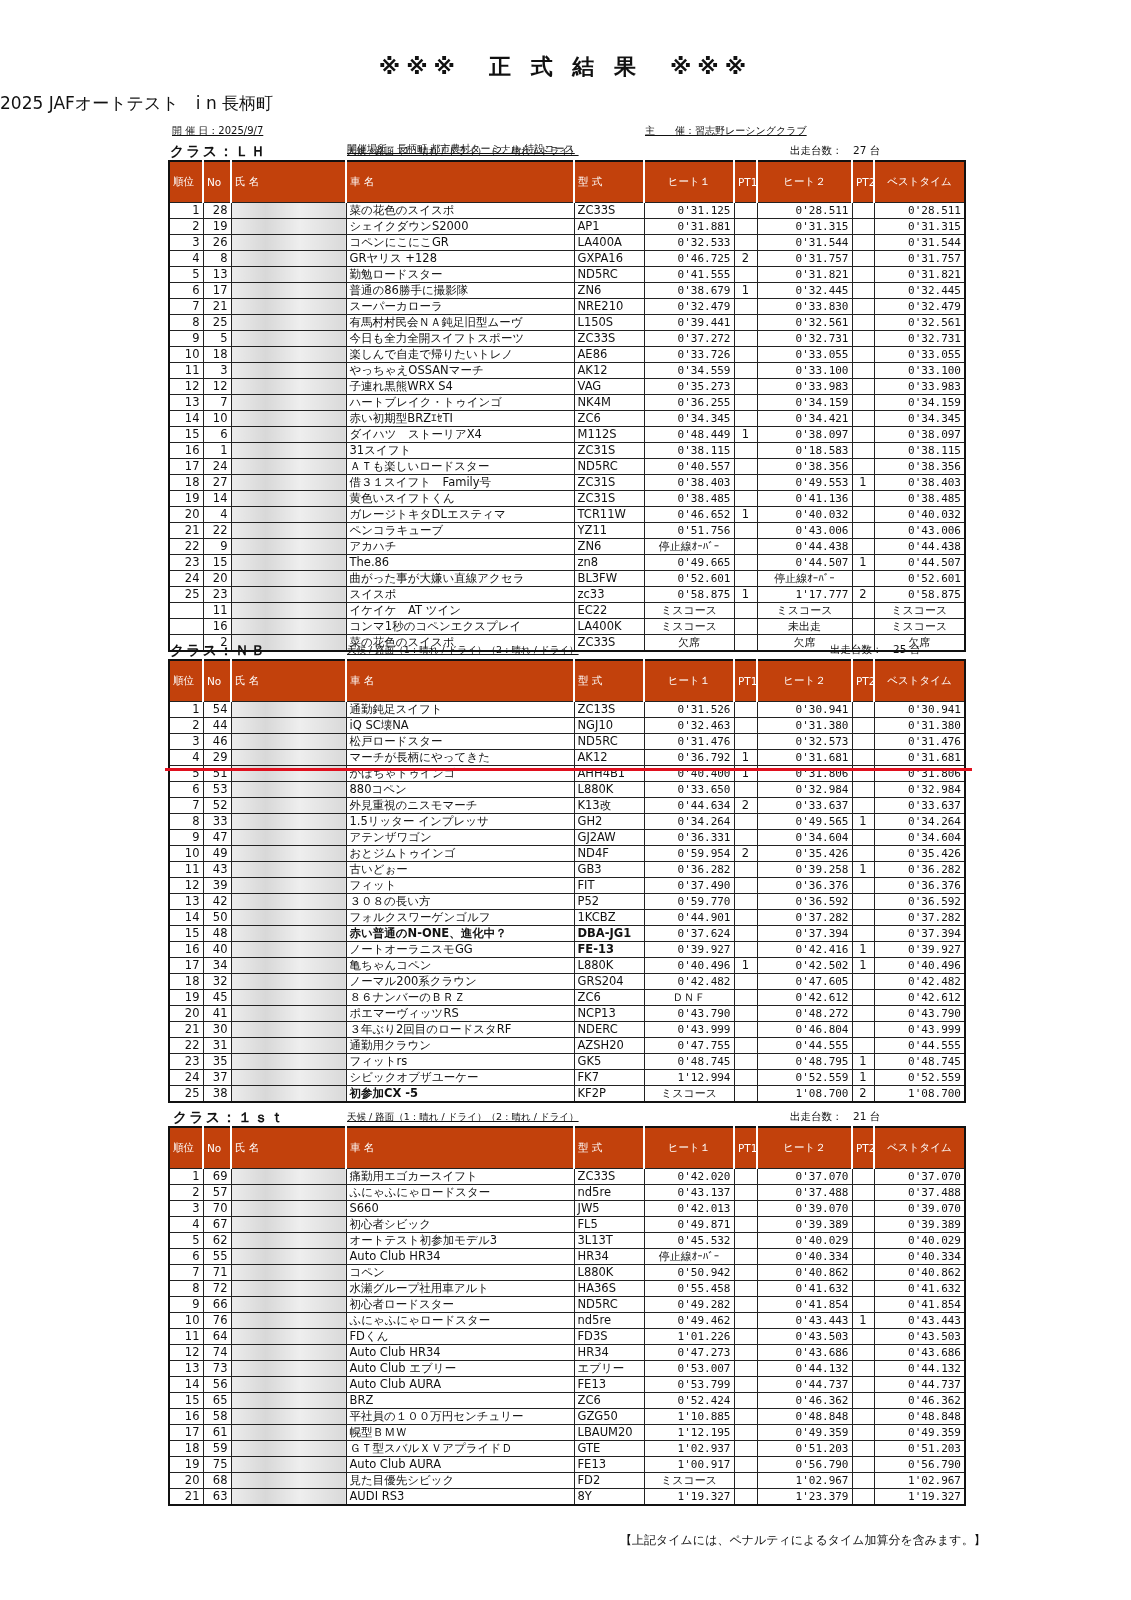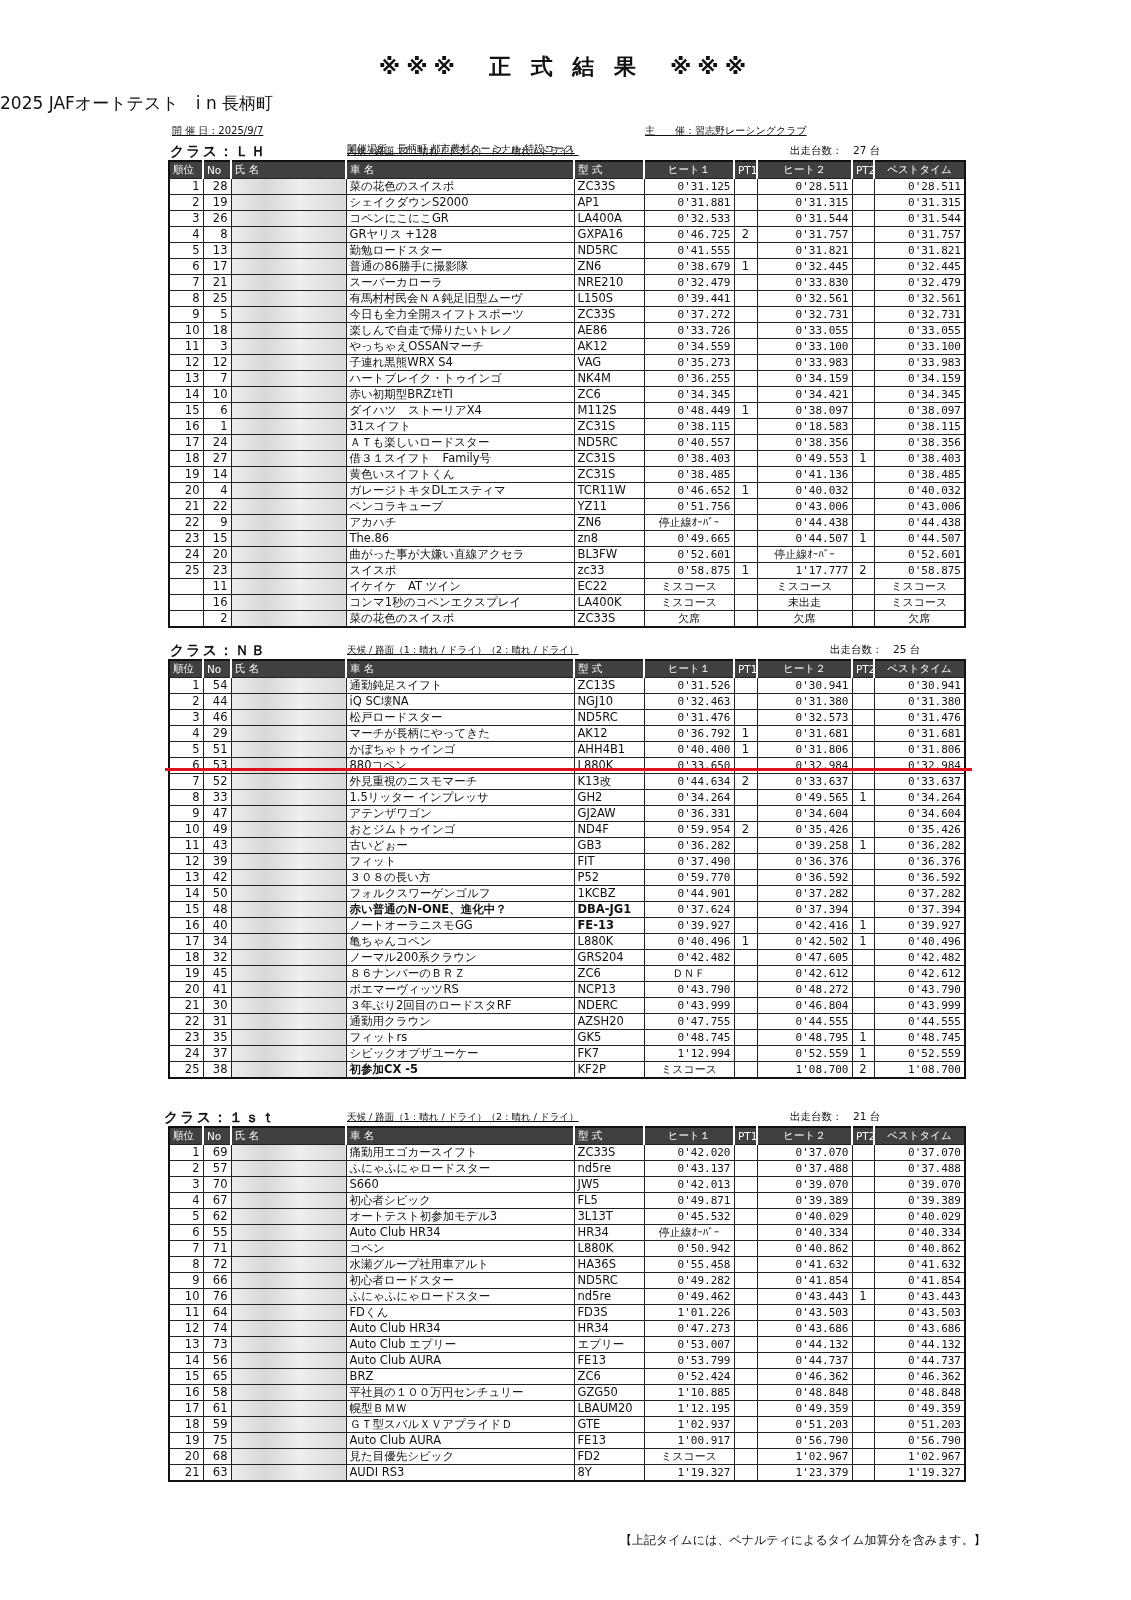--- a/index.html
+++ b/index.html
@@ -4,21 +4,21 @@
 <style>
   html,body{margin:0;padding:0;background:#fff;}
   body{width:1131px;height:1600px;position:relative;font-family:"DejaVu Sans","Liberation Sans",sans-serif;color:#111;overflow:hidden;}
   .title{position:absolute;left:0;width:1131px;top:52px;text-align:center;font-size:22px;font-weight:bold;letter-spacing:6px;}
   .subtitle{position:absolute;left:0;width:1131px;top:92px;text-align:left;font-size:17px;}
   .meta{position:absolute;top:124px;font-size:10px;text-decoration:underline;}
   .class-label{position:absolute;font-size:14px;font-weight:bold;letter-spacing:2px;text-align:center;}
   .weather{position:absolute;font-size:9.5px;text-decoration:underline;}
   .count{position:absolute;font-size:10.5px;}
   table.res{position:absolute;left:168px;width:796px;border-collapse:collapse;table-layout:fixed;font-size:11.5px;border:2px solid #111;}
-  table.res th{background:#404040;color:#fff;font-weight:normal;height:16px;padding:0 3px;text-align:left;border-left:2px solid #fff;font-size:10.5px;}
+  table.res th{background:#c2410c;color:#fff;font-weight:normal;height:16px;padding:12px 3px;text-align:left;border-left:2px solid #fff;font-size:10.5px;}
   table.res th:first-child{border-left:none;}
   table.res td{height:15px;padding:0 3px;border:1px solid #222;border-bottom:1.5px solid #222;white-space:nowrap;overflow:hidden;line-height:15px;}
   td.num{text-align:right;}
   td.ctr{text-align:center;}
   td.name{background:linear-gradient(90deg,#ececec,#d8d8d8 30%,#eeeeee 60%,#d9d9d9);}
   td.time{text-align:right;padding-right:14px;font-family:"DejaVu Sans Mono","Liberation Mono",monospace;font-size:11px;}
   td.bold{font-weight:bold;}
   .redline{position:absolute;left:165px;width:807px;top:768px;height:3px;background:#e0101e;}
   .footnote{position:absolute;left:620px;top:1532px;font-size:12px;}
 </style>
@@ -727,21 +727,21 @@
           <td class="bold">初参加CX -5</td>
           <td>KF2P</td>
           <td class="time" style="text-align: center; padding-right: 3px;">ミスコース</td>
           <td class="ctr"></td>
           <td class="time">1'08.700</td>
           <td class="ctr">2</td>
           <td class="time">1'08.700</td>
         </tr>
       </tbody>
     </table>
-    <div class="class-label" style="left: 164px; top: 1109px;">クラス：１ｓｔ</div>
+    <div class="class-label" style="left: 173px; top: 1109px;">クラス：１ｓｔ</div>
     <div class="weather" style="left: 347px; top: 1111px;">天候 / 路面（1：晴れ / ドライ）（2：晴れ / ドライ）</div>
     <div class="count" style="left: 790px; top: 1110px;">出走台数：　21 台</div>
     <table class="res" style="top: 1126px;">
       <colgroup>
         <col style="width: 34px;">
         <col style="width: 28px;">
         <col style="width: 115px;">
         <col style="width: 228px;">
         <col style="width: 70px;">
         <col style="width: 90px;">

